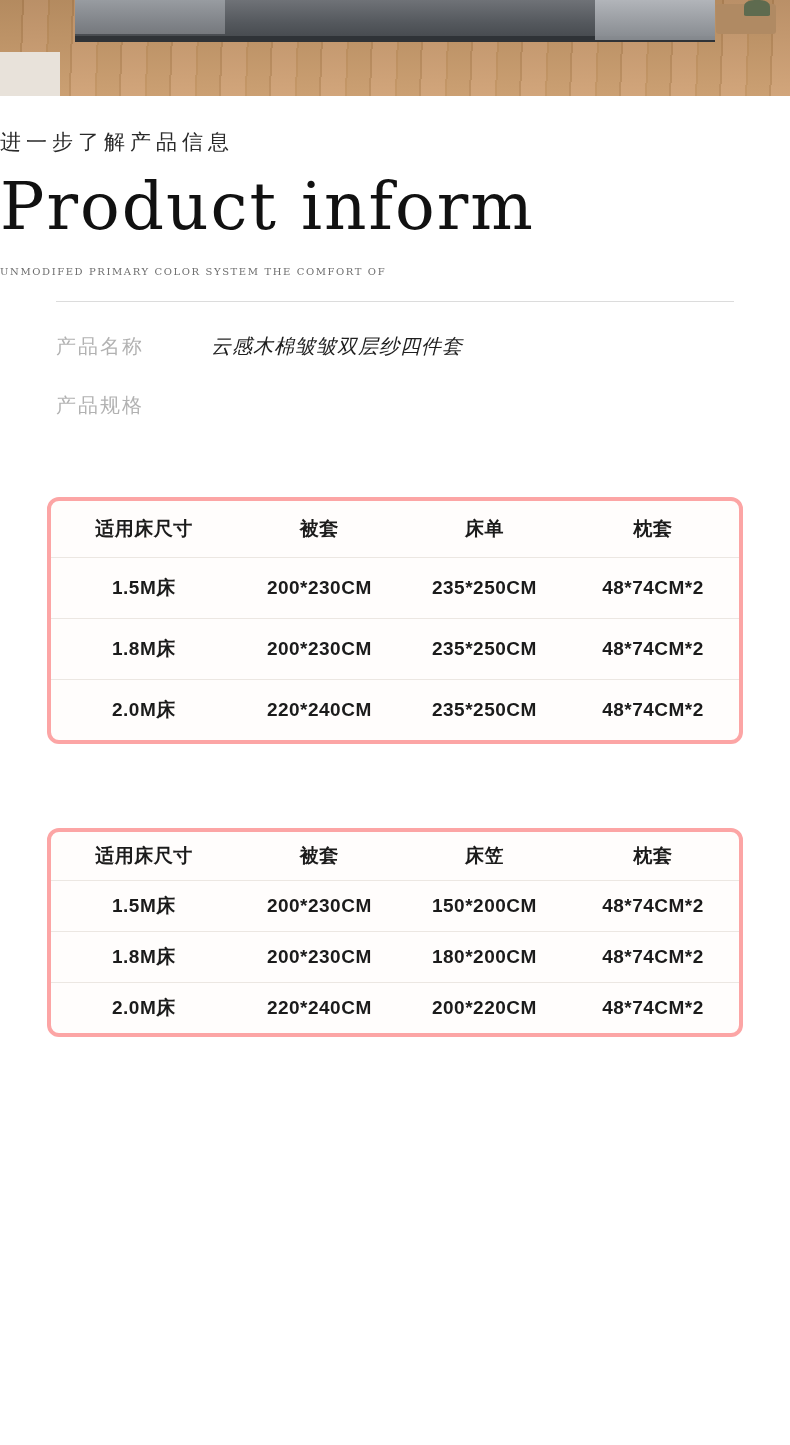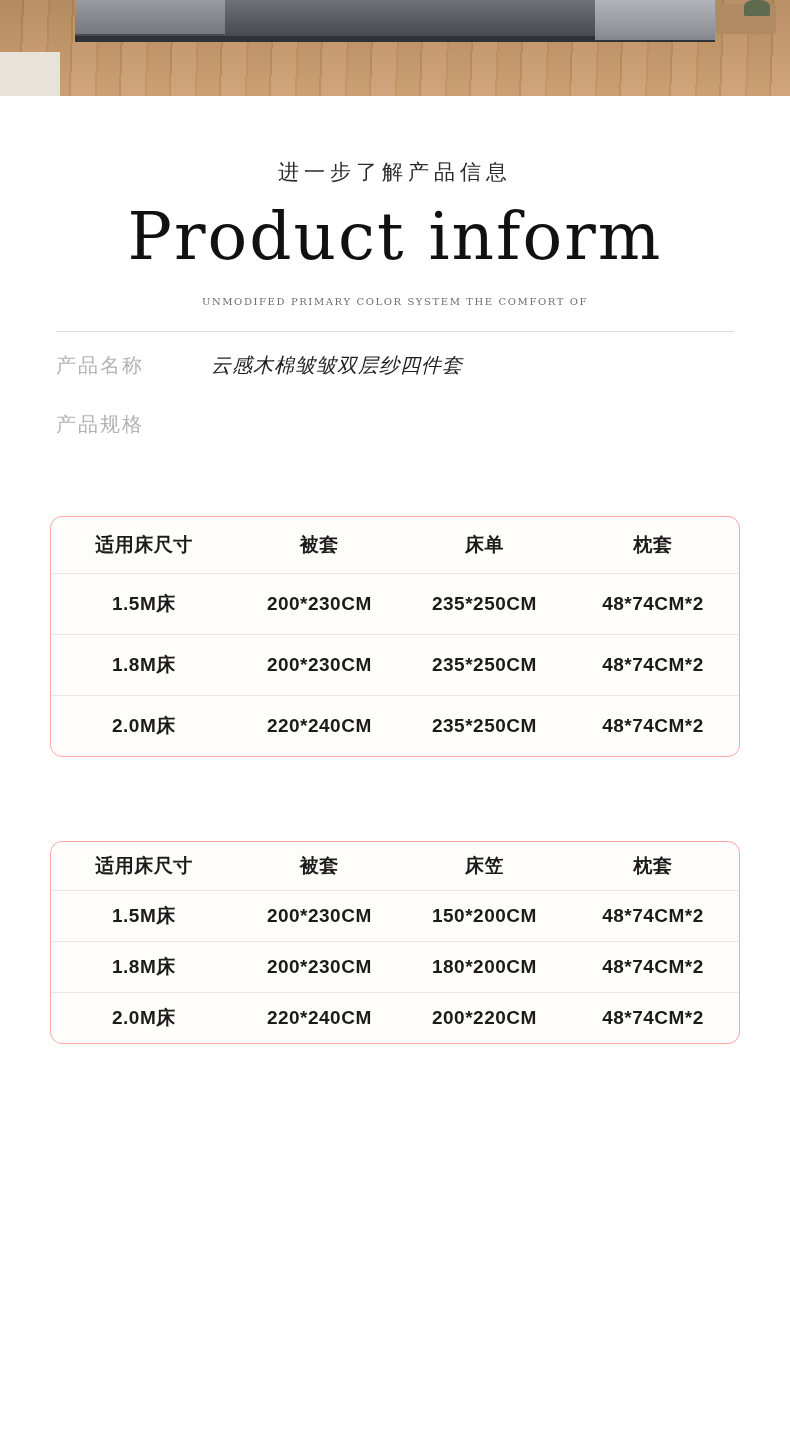--- a/index.html
+++ b/index.html
@@ -81,22 +81,21 @@
   .plant {
     position: absolute;
     right: 20px; top: 0px;
     width: 26px; height: 16px;
     background: #5e6b4f;
     border-radius: 40% 40% 10% 10%;
   }
 
   
   .heading {
-    text-align: center;
-    padding-top: 62px;
+    padding-top: 32px;
   }
   .heading .cn-title {
     font-size: 21px;
     letter-spacing: 5px;
     color: #2a2a2a;
     font-weight: 400;
   }
   .heading .en-title {
     margin-top: 18px;
     font-family: "DejaVu Serif", serif;
@@ -118,21 +117,21 @@
 
   .divider {
     width: 678px;
     height: 1px;
     background: #dcdcdc;
     margin: 24px auto 0 auto;
   }
 
   
   .specs {
-    margin: 20px auto 0 auto;
+    margin: 31px auto 0 auto;
     width: 678px;
   }
   .spec-row {
     display: flex;
     align-items: baseline;
     height: 59px;
   }
   .spec-label {
     width: 155px;
     font-size: 20px;
@@ -143,21 +142,21 @@
     font-size: 20px;
     letter-spacing: 1px;
     color: #1e1e1e;
     font-style: italic;
   }
 
   
   .table-wrap {
     width: 688px;
     margin: 0 auto;
-    border: 1px solid #fca5a5;
+    border: 4px solid #fca5a5;
     border-radius: 12px;
     background: #fffdfc;
     overflow: hidden;
   }
   .table-wrap.t1 { margin-top: 46px; }
   .table-wrap.t2 { margin-top: 84px; }
 
   table {
     width: 100%;
     border-collapse: collapse;

